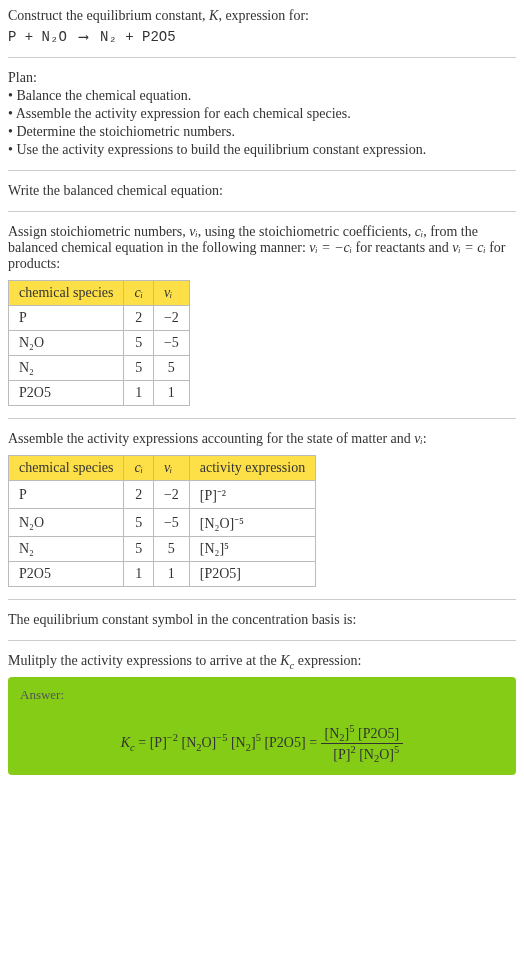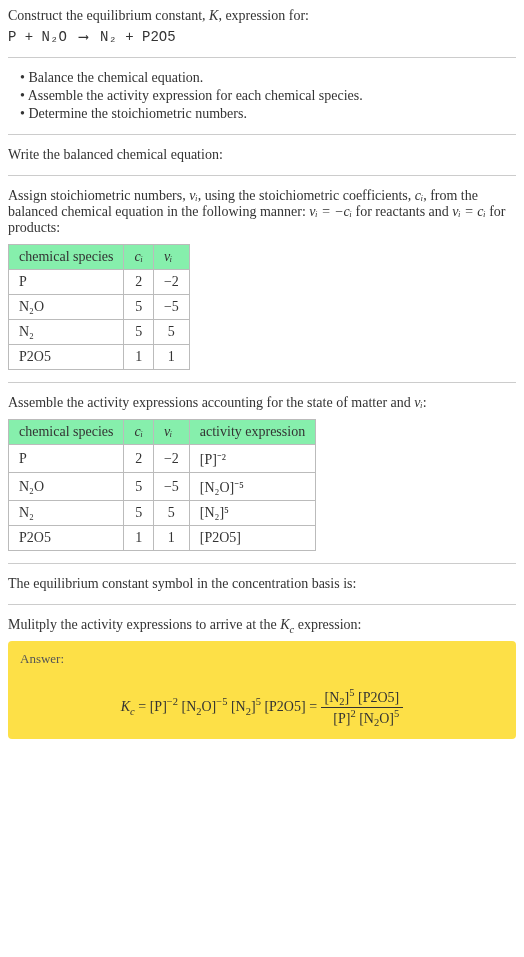--- a/index.html
+++ b/index.html
@@ -34,30 +34,30 @@
       border-collapse: collapse;
       margin: 8px 0;
     }
     table.stoich td, table.stoich th {
       border: 1px solid #bbb;
       padding: 4px 10px;
       text-align: left;
       font-weight: normal;
     }
     table.stoich th {
-      background: #86efac;
+      background: #fde047;
     }
     table.stoich td.num {
       text-align: center;
     }
     .italic {
       font-style: italic;
     }
     .answer-box {
-      background: #fde047;
+      background: #84cc16;
       padding: 10px 12px;
       border-radius: 4px;
       margin-top: 6px;
     }
     .answer-label {
       color: #555;
       font-size: 13px;
       margin-bottom: 6px;
     }
     .frac {
@@ -72,44 +72,46 @@
     }
     .frac .den {
       display: block;
       padding: 0 4px;
     }
     .kc-line {
       text-align: center;
       margin-top: 20px;
     }
     .plan-list {
-      margin: 2px 12px;
+      margin: 2px 0;
     }
     .species {
       font-family: Georgia, serif;
     }
   </style>
 </head>
 <body>
 
 <div class="section">
   <span>Construct the equilibrium constant, </span><span class="italic">K</span><span>, expression for:</span>
   <div class="equation">
     <span>P + N₂O</span>
     <span class="arrow">⟶</span>
     <span>N₂ + P2O5</span>
   </div>
 </div>
 
 <hr>
 
 <div class="section">
+  <div>Plan:</div>
   <div class="plan-list">• Balance the chemical equation.</div>
   <div class="plan-list">• Assemble the activity expression for each chemical species.</div>
   <div class="plan-list">• Determine the stoichiometric numbers.</div>
+  <div class="plan-list">• Use the activity expressions to build the equilibrium constant expression.</div>
 </div>
 
 <hr>
 
 <div class="section">
   <div>Write the balanced chemical equation:</div>
 </div>
 
 <hr>
 

